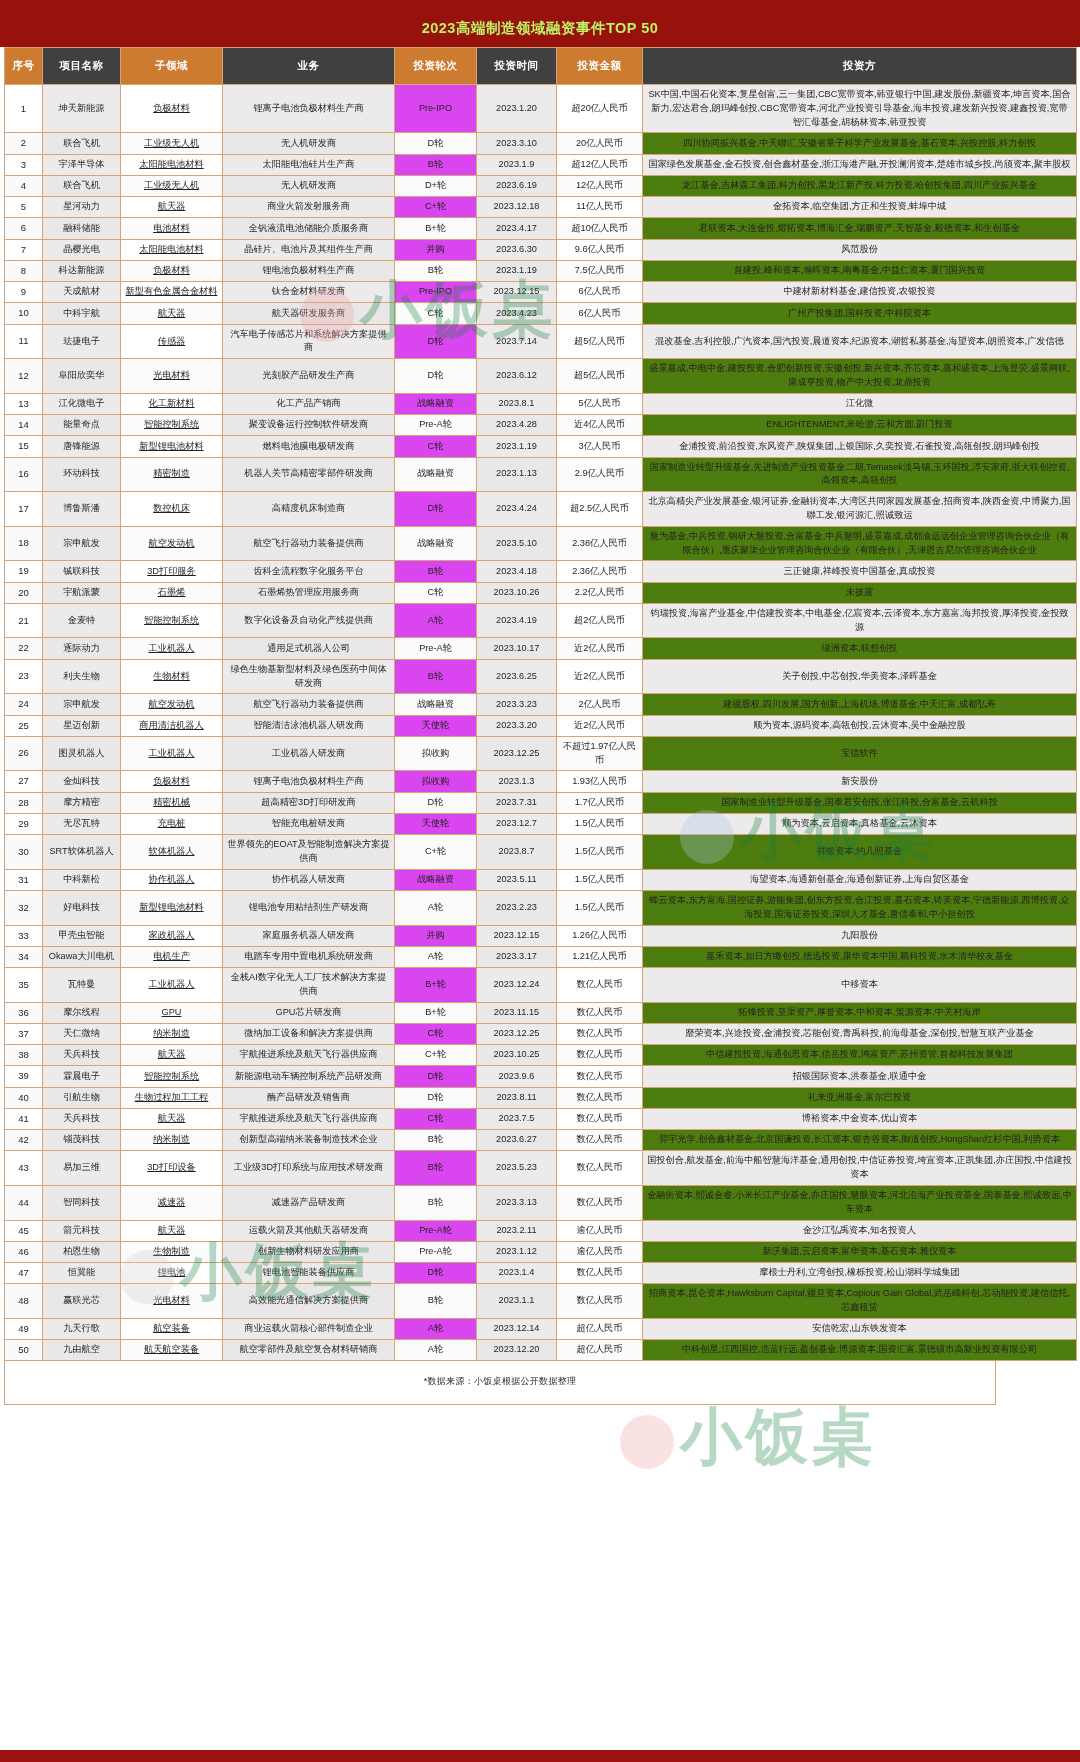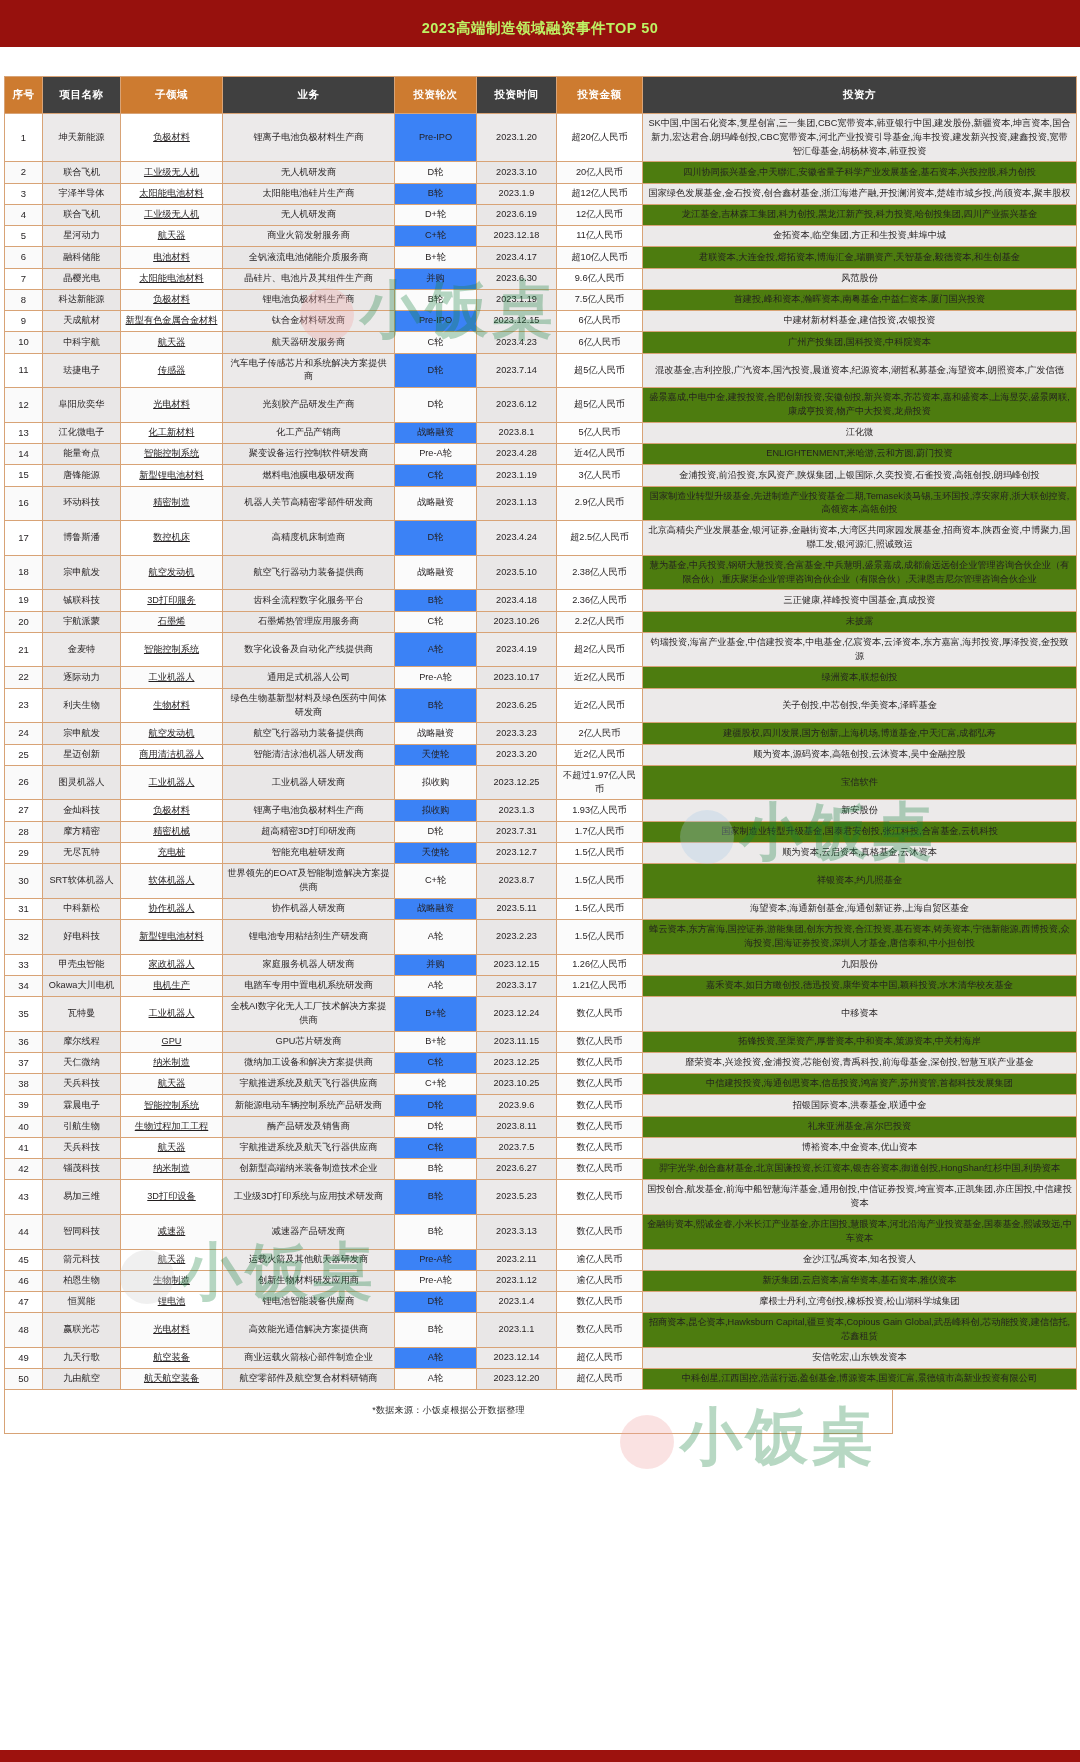--- a/index.html
+++ b/index.html
@@ -37,21 +37,20 @@
     font-size:14.5px;
     font-weight:bold;
     letter-spacing:.5px;
     padding:0 0 9px 0;
     margin-top:-9px;
   }
   .table-wrap{
     padding:0 7px 0 4px;
     box-sizing:border-box;
     background:#ffffff;
-    margin-top:29px;
   }
   table.tbl{
     border-collapse:collapse;
     width:1072px;
     table-layout:fixed;
     font-size:9.2px;
     color:#231f20;
   }
   table.tbl th, table.tbl td{
     border:1px solid #d8a376;
@@ -85,21 +84,21 @@
   td.inv{
     text-align:center;
     padding:6px 9px;
     line-height:1.65;
     word-break:break-word;
   }
   td.idx{ font-size:9.5px; background:#ffffff;}
   td.name{ background:#eceaea;}
   td.sub{ background:#ffffff;text-decoration:underline;}
   td.biz{ background:#eceaea;}
-  td.round{ background:#3b82f6;}
+  td.round{ background:#d946ef;}
   td.date{ background:#eceaea;}
   td.amt{ background:#ffffff;}
   td.invcell{ background:#eceaea;}
 
   tr.alt td.idx{background:#fafafa;}
   tr.alt td.name{background:#e9e7e7;}
   tr.alt td.sub{background:#fbfbfb;}
   tr.alt td.biz{background:#e9e7e7;}
   tr.alt td.round{background:#fbfbfb;}
   tr.alt td.date{background:#e9e7e7;}
@@ -109,21 +108,21 @@
   .footnote{
     font-size:9px;
     color:#2b2b2b;
     text-align:center;
     padding:14px 0 16px 0;
     letter-spacing:.3px;
     background:#ffffff;
     border-left:1px solid #d8a376;
     border-right:1px solid #d8a376;
     border-bottom:1px solid #d8a376;
-    width:889px;
+    width:992px;
     box-sizing:border-box;
     margin:0 4px;
   }
   .spacer{height:18px;background:#ffffff;}
 
   
   .watermark{
     position:absolute;
     left:0;top:0;width:100%;height:100%;
     pointer-events:none;

